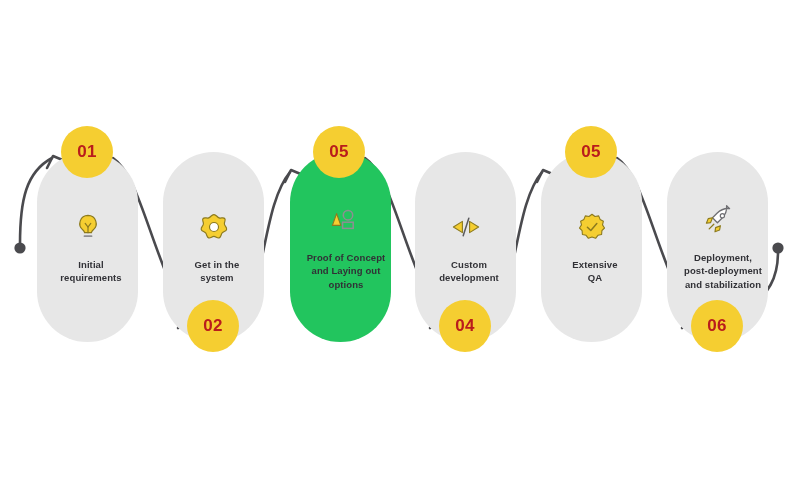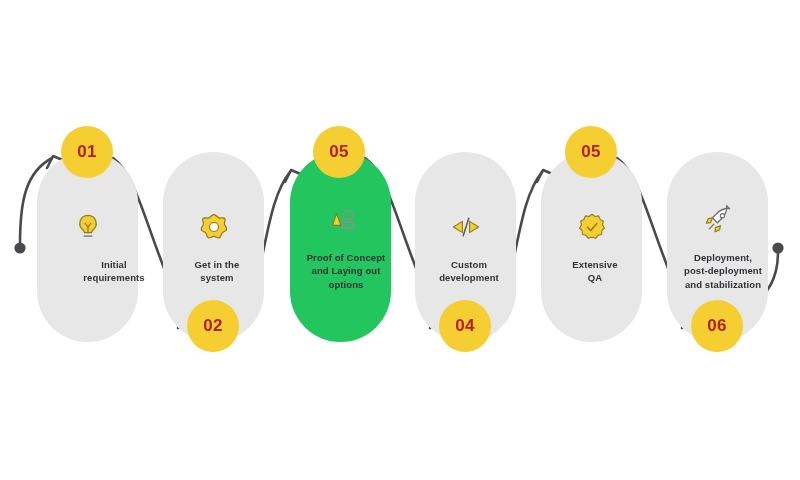--- a/index.html
+++ b/index.html
@@ -139,21 +139,21 @@
   <div id="cards">
 
     <div class="card" style="left: 37px; background: rgb(231, 231, 231);">
       <div class="card-inner">
         <svg class="card-icon" viewBox="0 0 34 34">
           <path d="M17 5.4 a8.2 8.2 0 0 1 5.1 14.6 c-1.1 .9 -1.6 1.7 -1.7 2.7 h-6.8 c-.1 -1 -.6 -1.8 -1.7 -2.7 A8.2 8.2 0 0 1 17 5.4 z" fill="#F5CE31" stroke="#8C7A1E" stroke-width="1.2"></path>
           <path d="M14.2 13.4 L17 17 L19.8 13.4" fill="none" stroke="#8C7A1E" stroke-width="1.2" stroke-linecap="round"></path>
           <path d="M17 17 L17 22.7" fill="none" stroke="#8C7A1E" stroke-width="1.2" stroke-linecap="round"></path>
           <rect x="12.6" y="25.2" width="8.8" height="1.9" rx="0.9" fill="#8E8E92"></rect>
         </svg>
-        <div class="card-label" style="color: rgb(49, 49, 54); margin-left: 23px;">
+        <div class="card-label" style="color: rgb(49, 49, 54);">
             <div>Initial</div>
             <div>requirements</div>
           </div>
       </div>
     </div>
 
     <div class="card" style="left: 163px; background: rgb(231, 231, 231);">
       <div class="card-inner">
         <svg class="card-icon" viewBox="0 0 34 34">
           <path d="M17 4.6 c2.2 0 3.1 2.6 5.1 3.3 2 .7 4.2 -1 5.6 .6 1.4 1.6 -.6 3.4 -.3 5.5 .3 2.1 2.6 3.2 2.2 5.3 -.4 2.1 -3 2 -4.4 3.6 -1.4 1.6 -1 4.2 -3 5 -2 .8 -3.2 -1.5 -5.3 -1.5 -2.1 0 -3.3 2.3 -5.3 1.5 -2 -.8 -1.6 -3.4 -3 -5 -1.4 -1.6 -4 -1.5 -4.4 -3.6 -.4 -2.1 1.9 -3.2 2.2 -5.3 .3 -2.1 -1.7 -3.9 -.3 -5.5 1.4 -1.6 3.6 .1 5.6 -.6 2 -.7 2.9 -3.3 5.1 -3.3 z" fill="#F5CE31" stroke="#8C7A1E" stroke-width="1.15" stroke-linejoin="round"></path>

